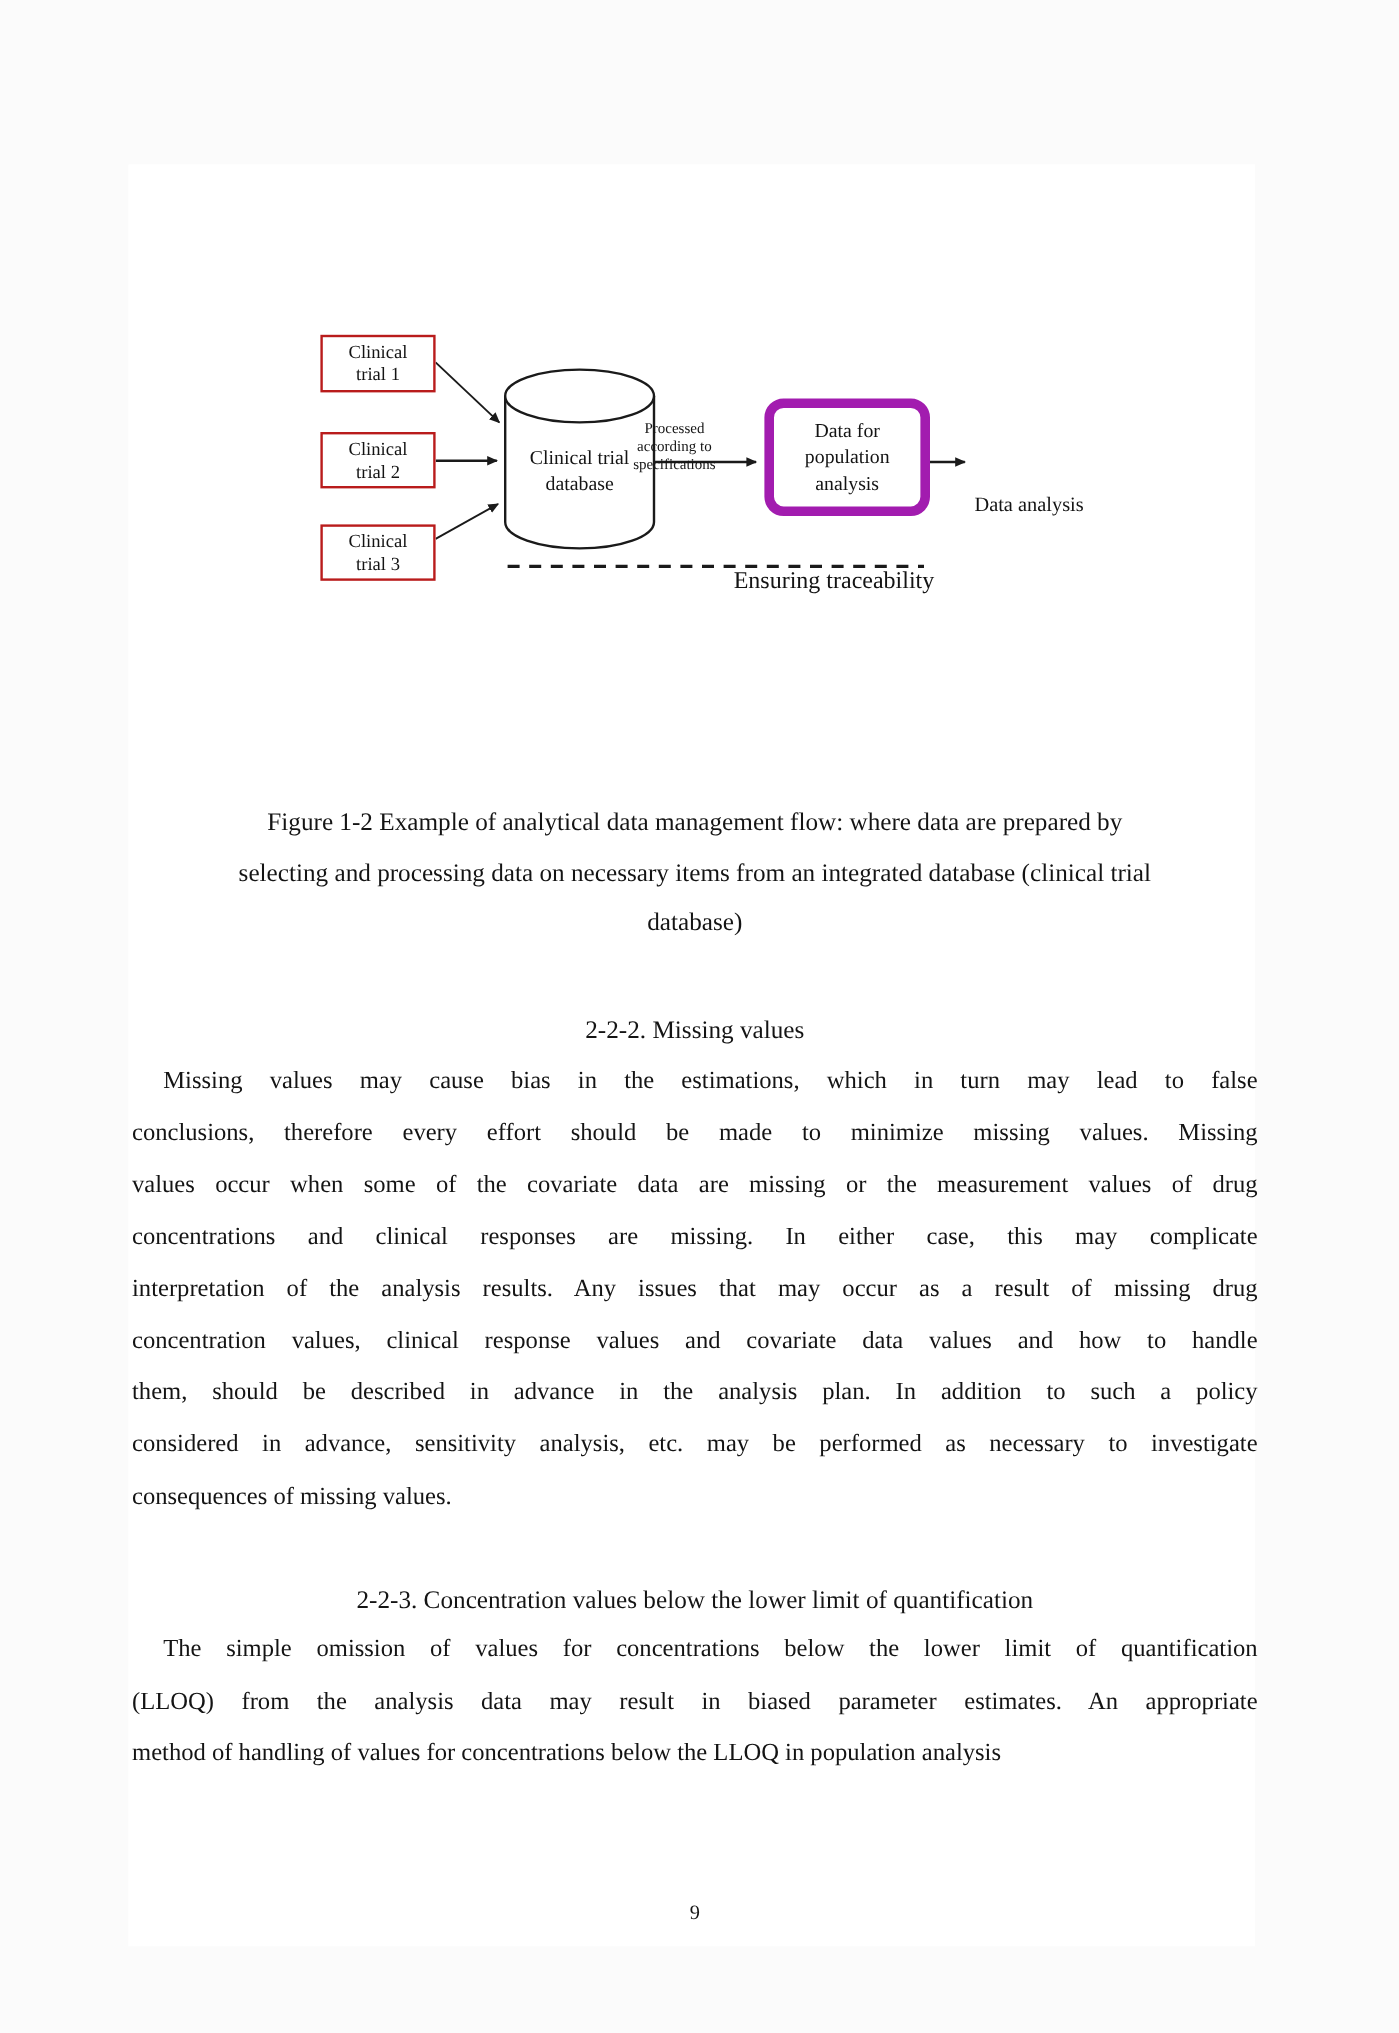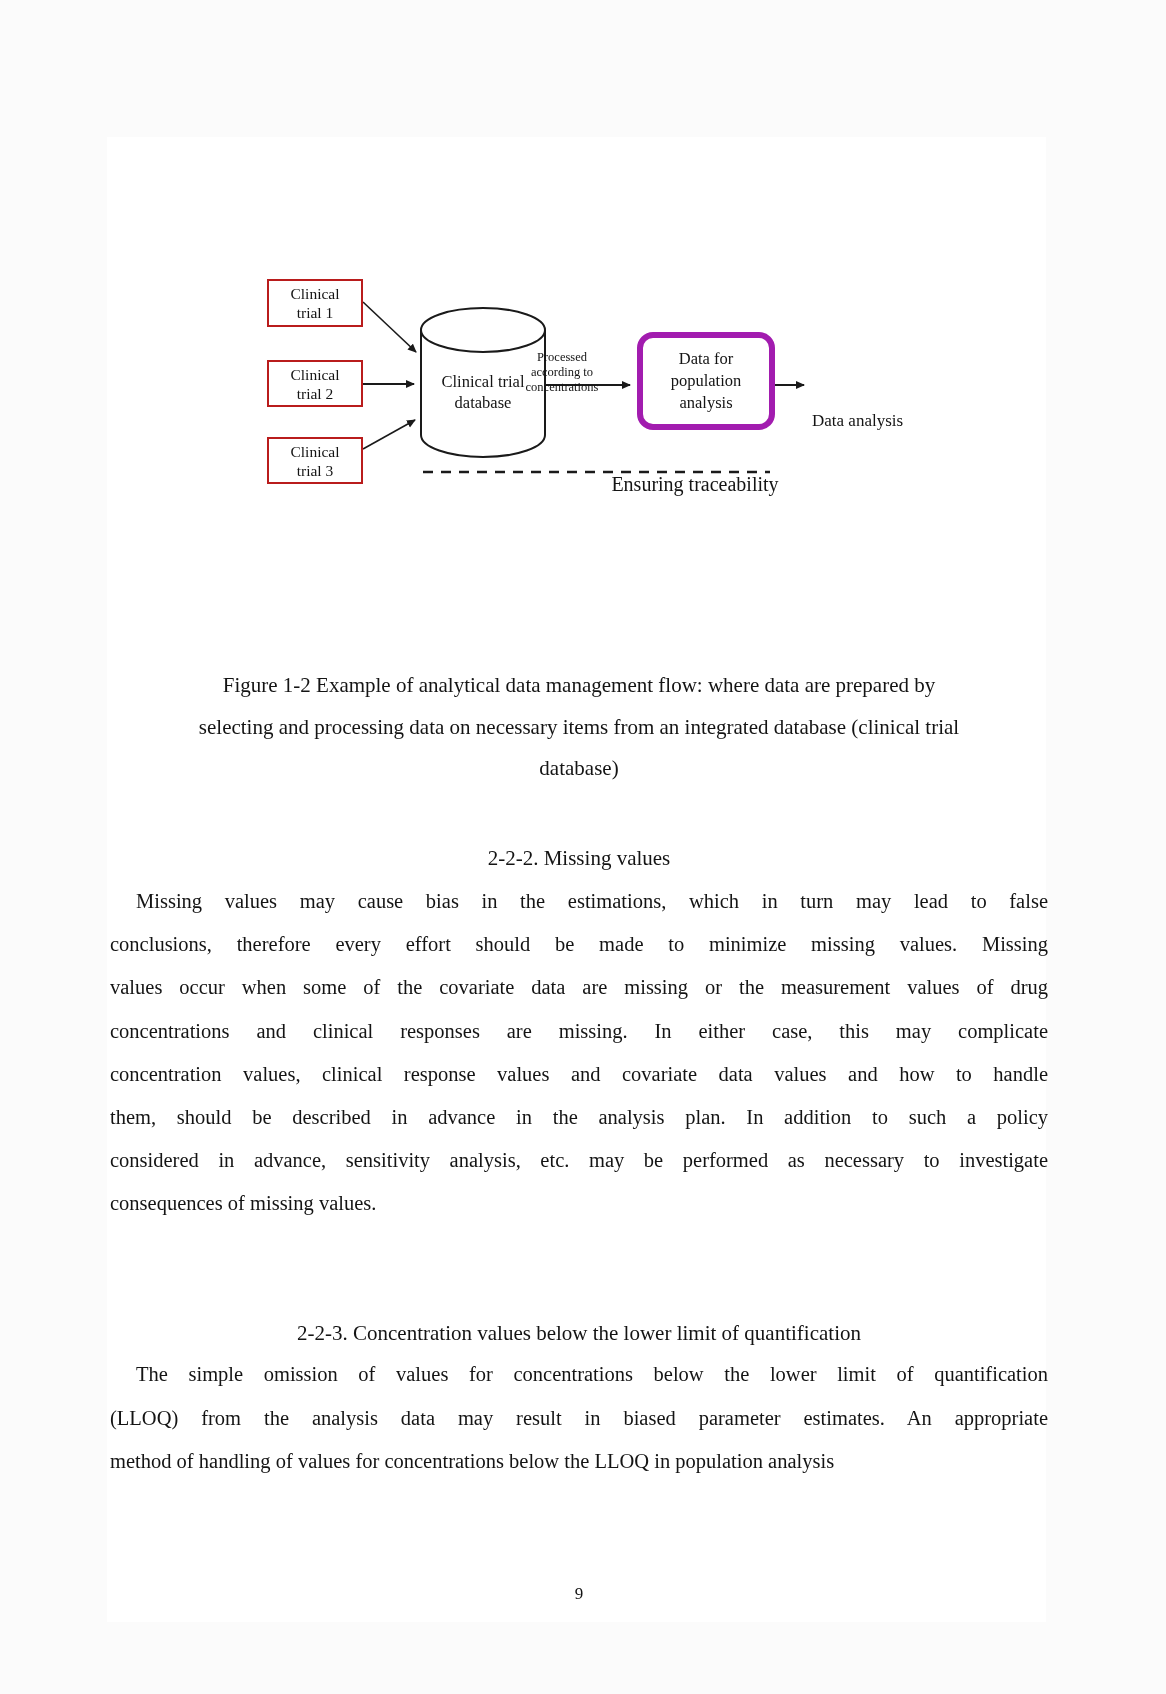--- a/index.html
+++ b/index.html
@@ -25,21 +25,21 @@
   .db-label{
     position:absolute;left:421px;top:371px;width:124px;text-align:center;
     font-size:16.5px;line-height:21px;
   }
   .proc-label{
     position:absolute;left:498px;top:332px;width:128px;text-align:center;
     font-size:12.5px;line-height:15px;margin-top:18px;
   }
   .out-box{
     position:absolute;left:637px;top:332px;width:138px;height:98px;
-    border:6px solid #a21caf;border-radius:16px;background:#fff;box-sizing:border-box;
+    border:8px solid #a21caf;border-radius:16px;background:#fff;box-sizing:border-box;
     display:flex;flex-direction:column;align-items:center;justify-content:center;
     font-size:16.5px;line-height:22px;text-align:center;
   }
   .result-label{
     position:absolute;left:812px;top:375px;width:140px;
     font-size:17px;line-height:20px;margin-top:36px;
   }
   .trace-label{
     position:absolute;left:610px;top:474px;width:170px;text-align:center;
     font-size:20px;line-height:20px;
@@ -102,21 +102,21 @@
     </div>
 
   <div class="db-label">
       <div class="db-line">Clinical trial</div>
       <div class="db-line">database</div>
     </div>
 
   <div class="proc-label">
       <div class="proc-line">Processed</div>
       <div class="proc-line">according to</div>
-      <div class="proc-line">concentrations</div>
+      <div class="proc-line">specifications</div>
     </div>
 
   <div class="out-box">
       <div class="out-line">Data for</div>
       <div class="out-line">population</div>
       <div class="out-line">analysis</div>
     </div>
 
   <div class="result-label">Data analysis</div>
 
@@ -128,20 +128,21 @@
     <div class="cap-line">selecting and processing data on necessary items from an integrated database (clinical trial</div>
     <div class="cap-line">database)</div>
   </div>
 
 <div class="col sec-heading h1">2-2-2. Missing values</div>
 <div class="col para p1">
     <div class="pline">Missing values may cause bias in the estimations, which in turn may lead to false</div>
     <div class="pline">conclusions, therefore every effort should be made to minimize missing values. Missing</div>
     <div class="pline">values occur when some of the covariate data are missing or the measurement values of drug</div>
     <div class="pline">concentrations and clinical responses are missing. In either case, this may complicate</div>
+    <div class="pline">interpretation of the analysis results. Any issues that may occur as a result of missing drug</div>
     <div class="pline">concentration values, clinical response values and covariate data values and how to handle</div>
     <div class="pline">them, should be described in advance in the analysis plan. In addition to such a policy</div>
     <div class="pline">considered in advance, sensitivity analysis, etc. may be performed as necessary to investigate</div>
     <div class="pline">consequences of missing values.</div>
   </div>
 
 <div class="col sec-heading h2">2-2-3. Concentration values below the lower limit of quantification</div>
 <div class="col para p2">
     <div class="pline">The simple omission of values for concentrations below the lower limit of quantification</div>
     <div class="pline">(LLOQ) from the analysis data may result in biased parameter estimates. An appropriate</div>

